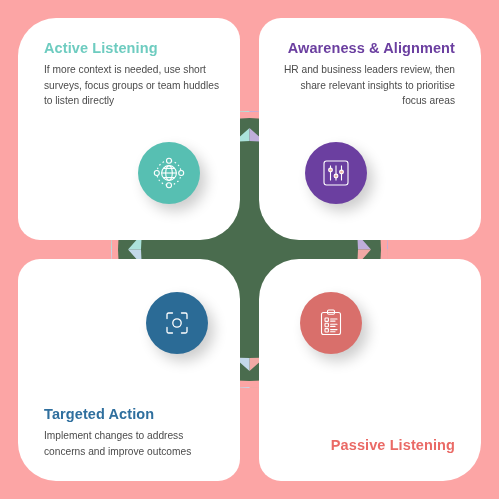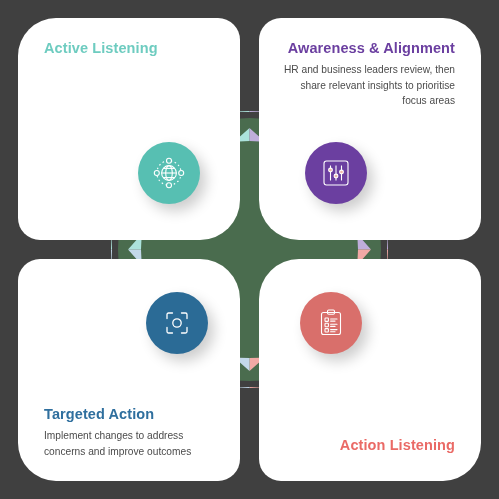--- a/index.html
+++ b/index.html
@@ -1,19 +1,19 @@
 <!DOCTYPE html>
 <html><head>
 <meta charset="utf-8">
 <title>Cycle Diagram</title>
 <style>
   html,body{margin:0;padding:0;background:#000;}
   body{width:499px;height:499px;overflow:hidden;
        font-family:"Liberation Sans", sans-serif;}
-  #stage{position:relative;width:499px;height:499px;background:#404040;overflow:hidden;}
+  #stage{position:relative;width:499px;height:499px;background:#fca5a5;overflow:hidden;}
 
   
   .center-disc{position:absolute;left:118px;top:118px;width:263px;height:263px;
       border-radius:50%;background:#4a6c4e;}
 
   
   .card{position:absolute;background:#fff;box-sizing:border-box;}
   .card.tl{left:18px;  top:18px;  width:222px;height:222px;
            border-radius:38px 22px 40px 22px;}
   .card.tr{left:259px; top:18px;  width:222px;height:222px;
@@ -83,40 +83,41 @@
 
       <path d="M 373 249.5 A 123.5 123.5 0 0 1 249.5 373" stroke="#f2a9a5"></path>
 
       <path d="M 249.5 373 A 123.5 123.5 0 0 1 126 249.5" stroke="#c3d8ea"></path>
     </g>
   </svg>
 
   <div class="card tl">
     <div class="card-text">
       <p class="card-title t-teal">Active Listening</p>
+      <p class="card-body">If more context is needed, use short surveys, focus groups or team huddles to listen directly</p>
     </div>
   </div>
 
   <div class="card bl">
     <div class="card-text">
       <p class="card-title t-blue">Targeted Action</p>
       <p class="card-body">Implement changes to address concerns and improve outcomes</p>
     </div>
   </div>
 
   <div class="card tr">
     <div class="card-text">
       <p class="card-title t-purple">Awareness &amp; Alignment</p>
       <p class="card-body">HR and business leaders review, then share relevant insights to prioritise focus areas</p>
     </div>
   </div>
 
   <div class="card br">
     <div class="card-text">
-      <p class="card-title t-salmon">Action Listening</p>
+      <p class="card-title t-salmon">Passive Listening</p>
     </div>
   </div>
 
   <div class="node n-teal">
     <span>
       <svg width="34" height="34" viewBox="0 0 34 34" fill="none" stroke="#ffffff" stroke-width="1.1">
         <circle cx="17" cy="17" r="7.4"></circle>
         <ellipse cx="17" cy="17" rx="3.3" ry="7.4"></ellipse>
         <line x1="9.6" y1="17" x2="24.4" y2="17"></line>
         <line x1="11.2" y1="12.4" x2="22.8" y2="12.4"></line>

